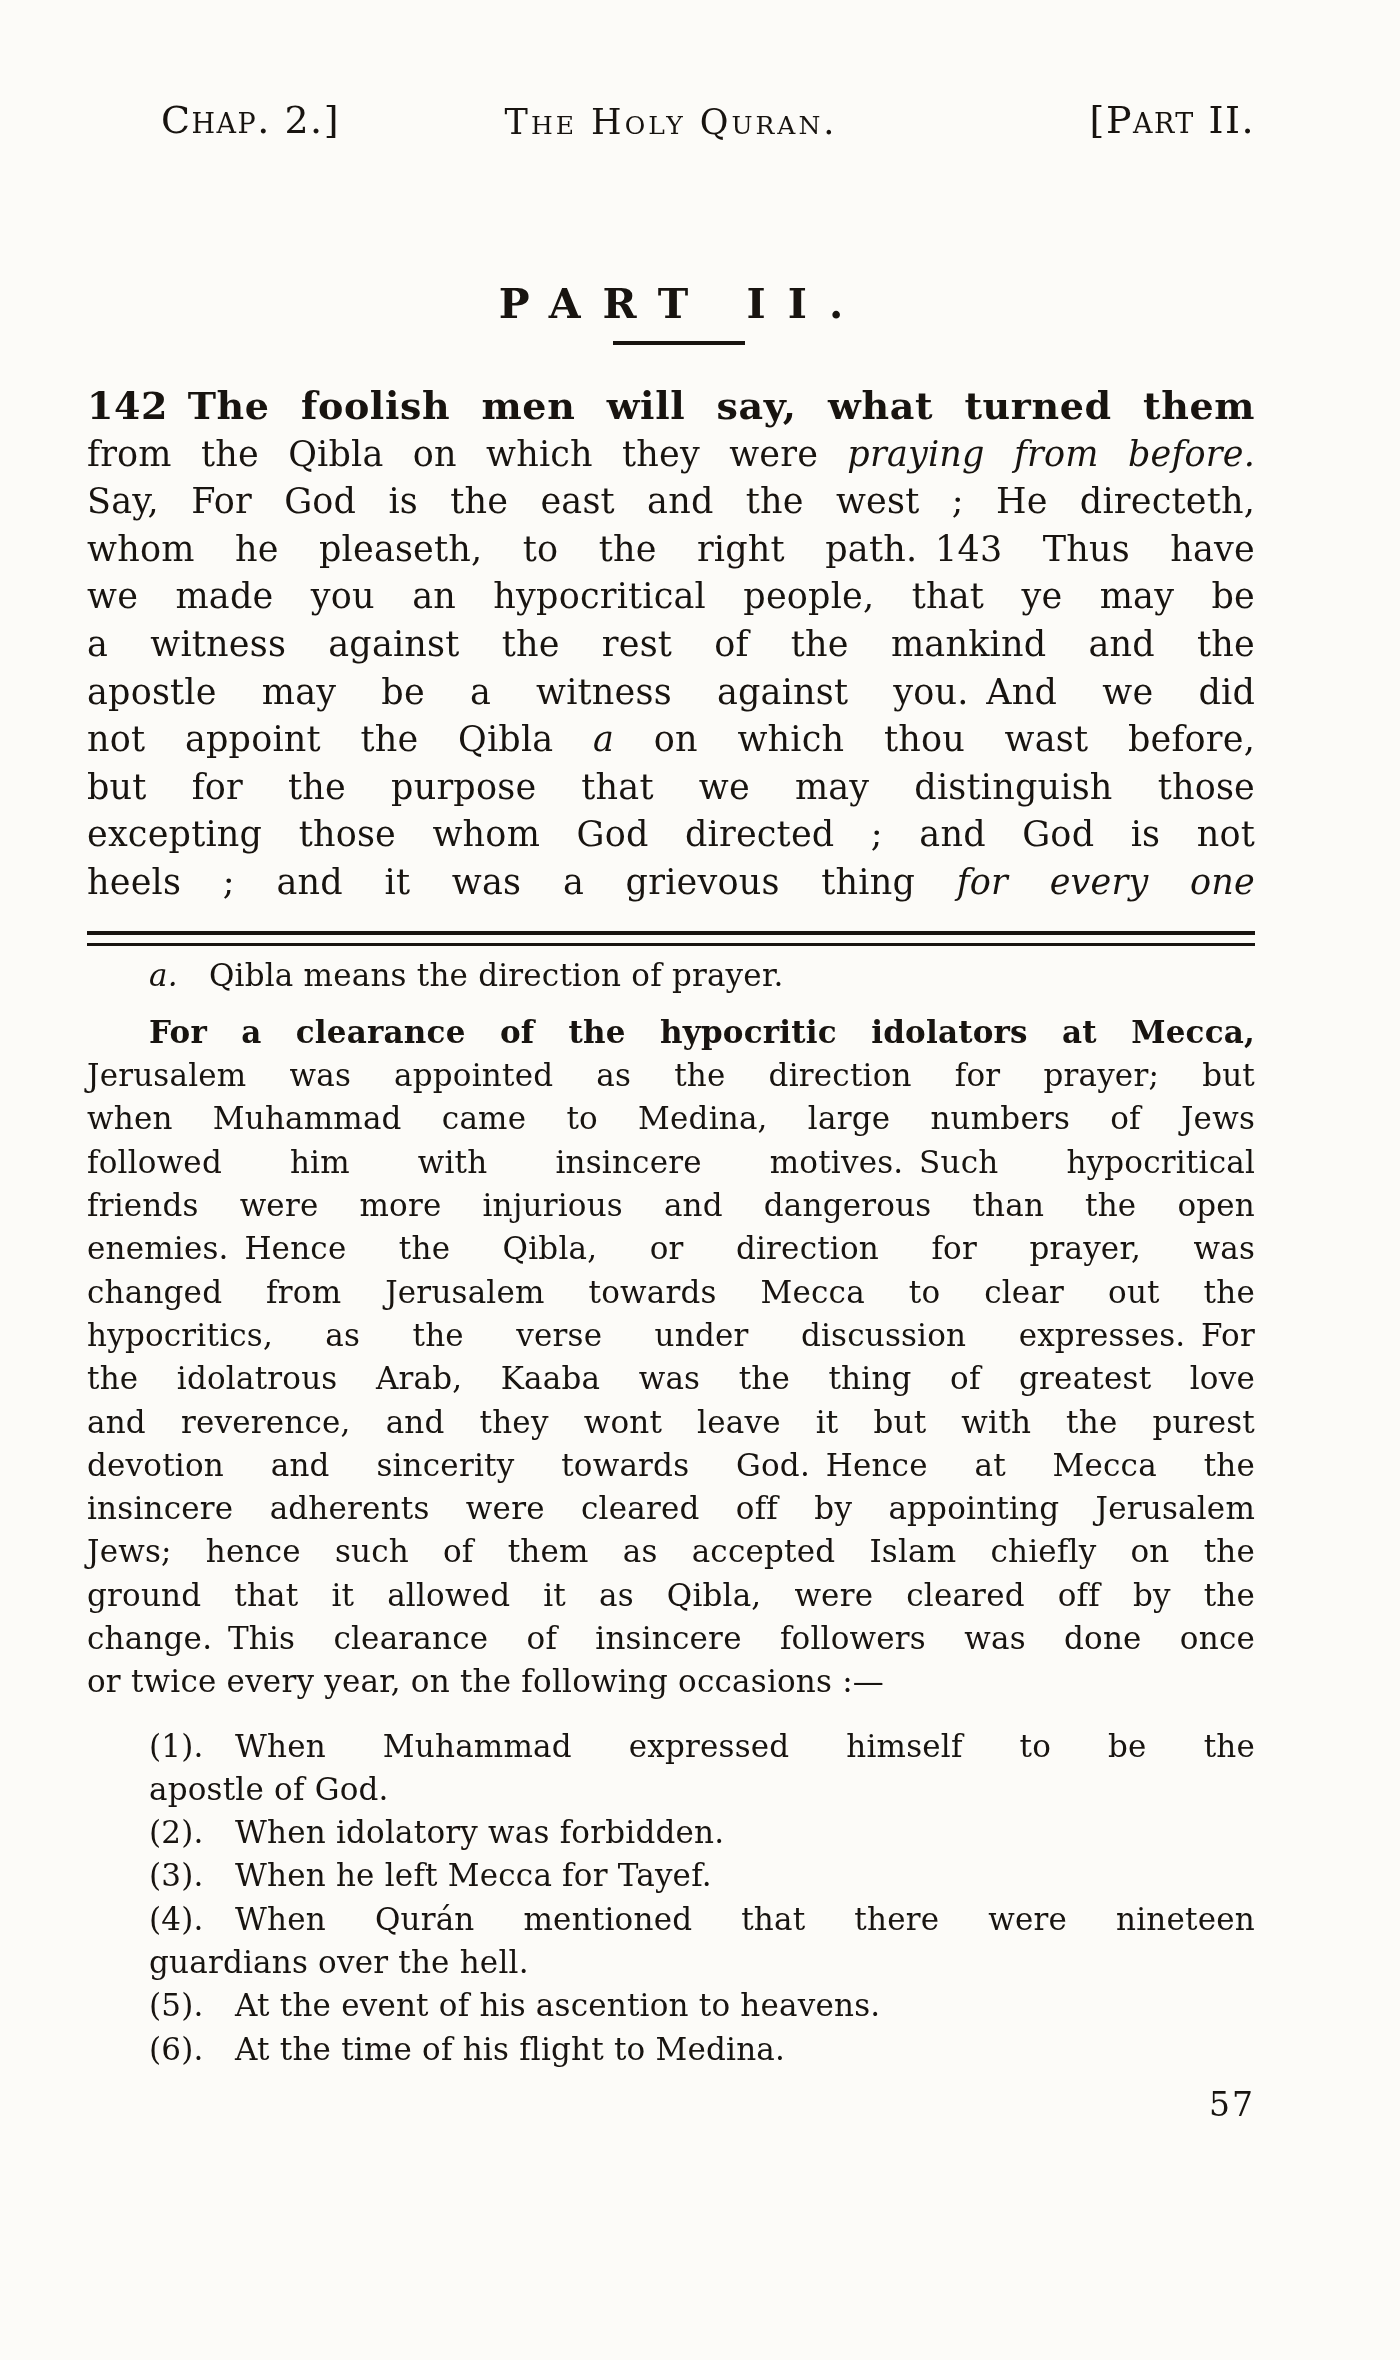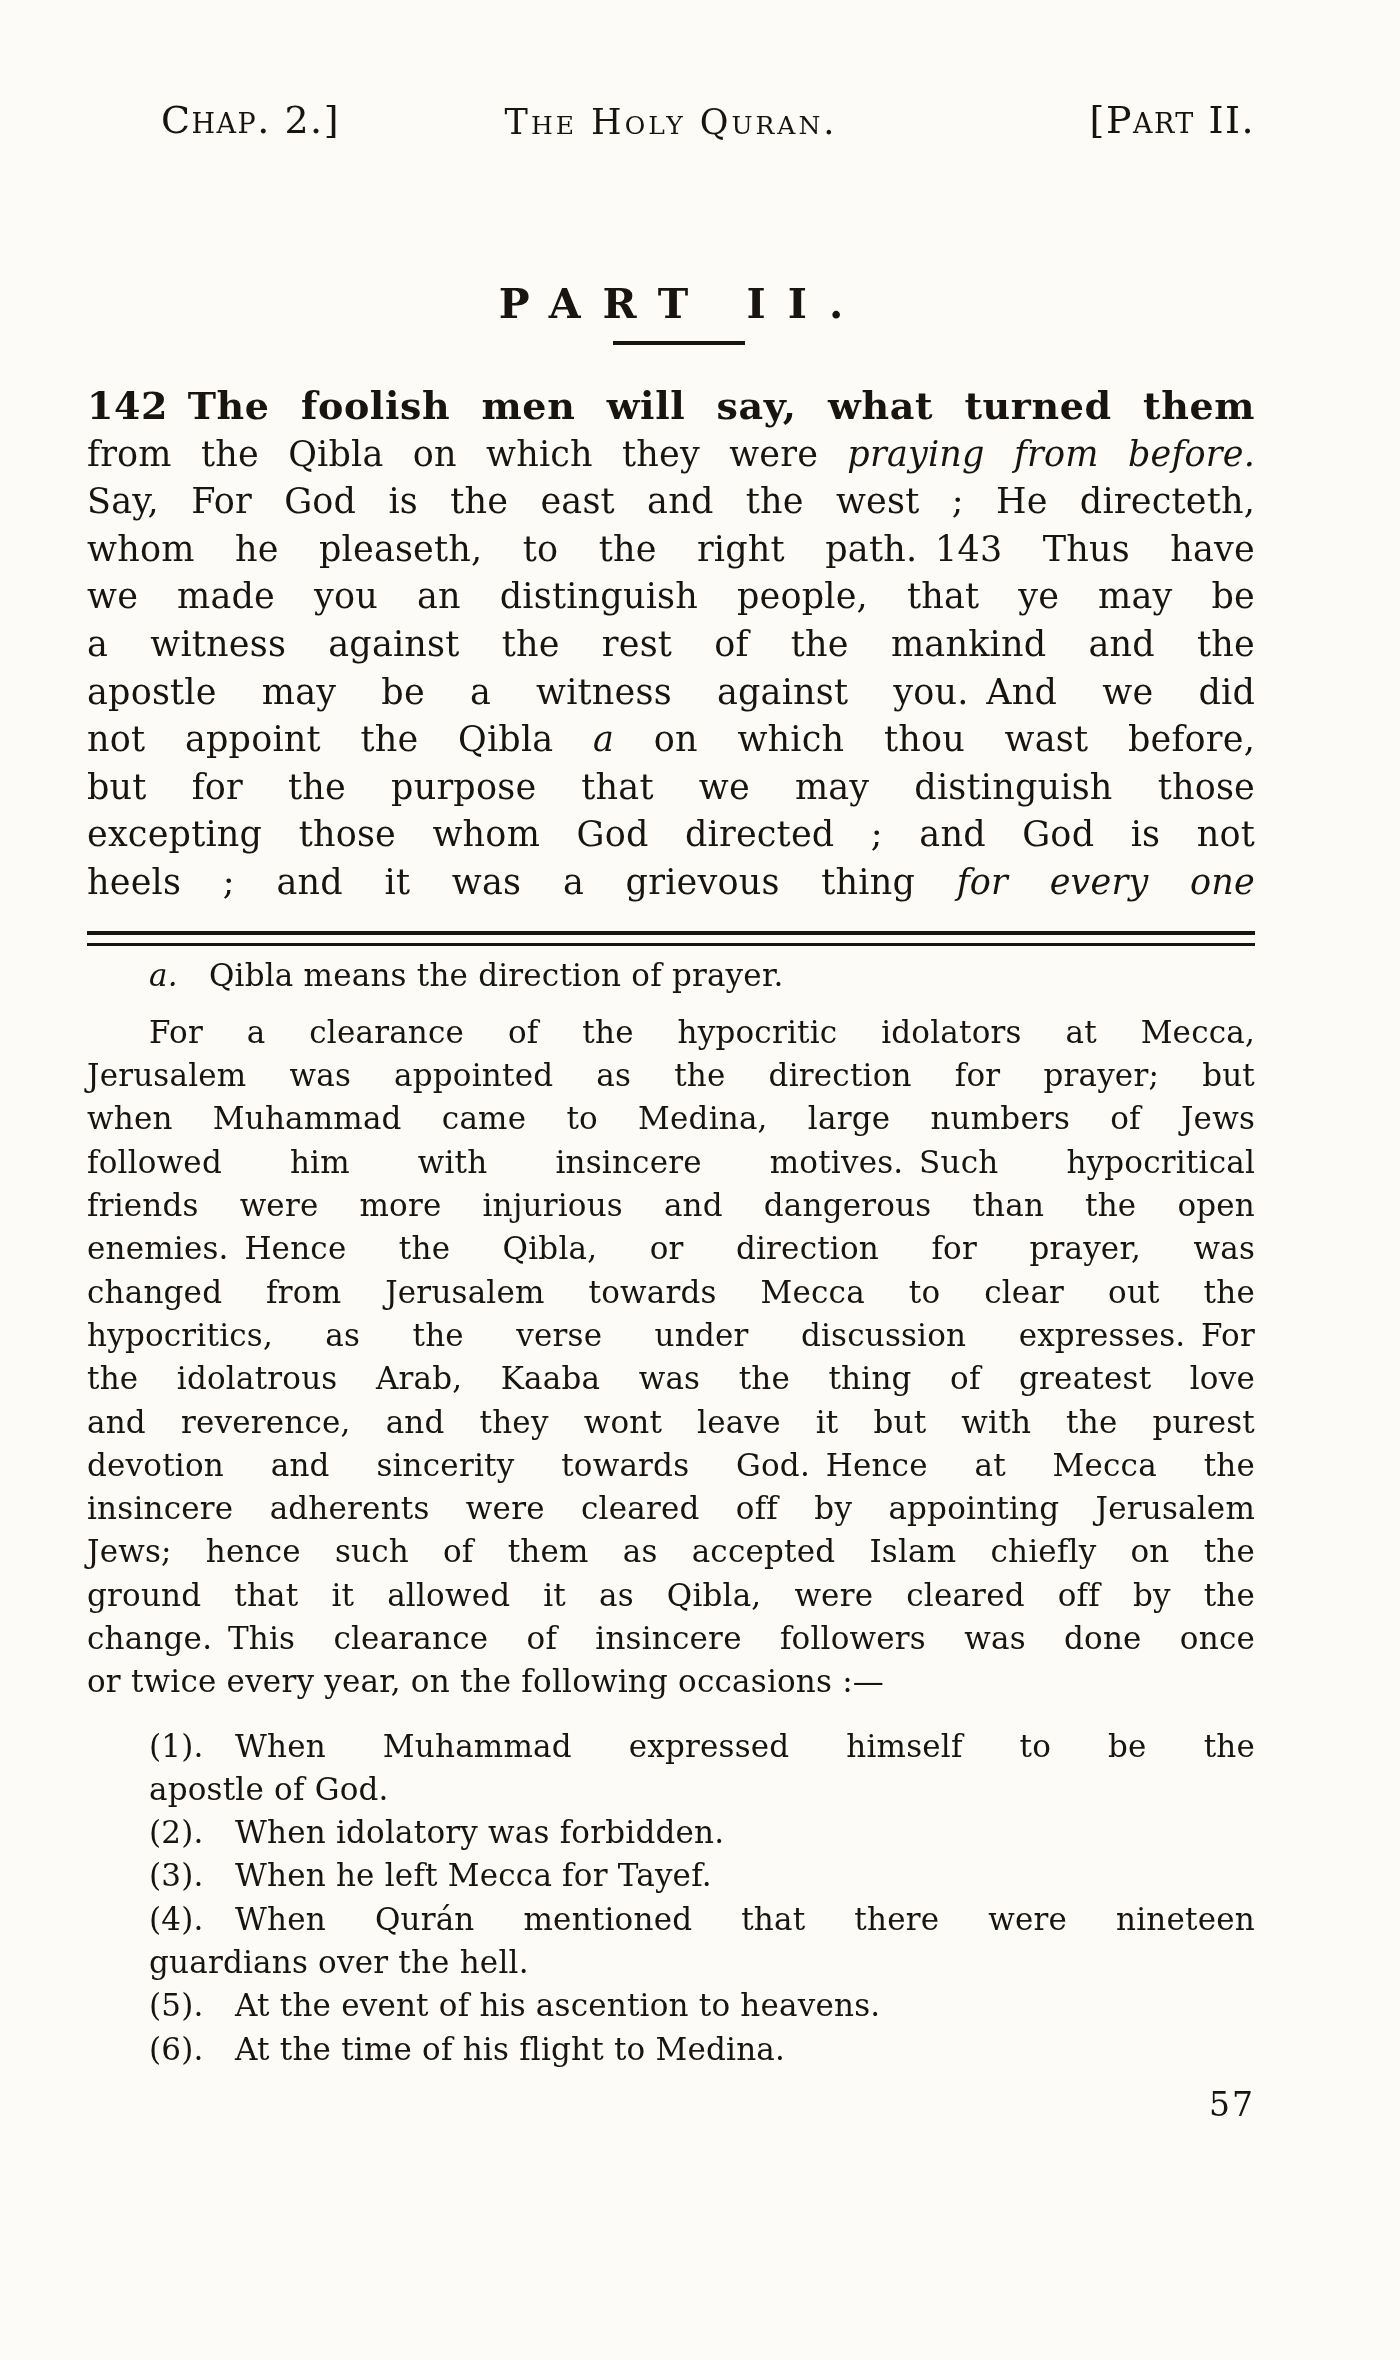--- a/index.html
+++ b/index.html
@@ -32,21 +32,21 @@
     margin-top:132px; text-align:center;
     font-weight:bold; font-size:41px;
     letter-spacing:22px; padding-left:22px;
     white-space:nowrap;
   }
   .title-rule { width:132px; height:4px; background:#181410; margin:13px auto 0; transform:translateX(8px); }
 
   
   .tline { text-align:justify; text-align-last:justify; }
   .tline.short { text-align-last:left; }
-  .tline.indent { text-indent:62px; }
+  .tline.indent { text-indent:62px;font-weight:bold; }
   .b { font-weight:bold; }
   .i { font-style:italic; }
 
   
   .verse { margin-top:37px; font-size:35px; line-height:47.6px; letter-spacing:0.2px; }
   .verse .tline:first-child { font-size:38px; letter-spacing:0.6px; }
 
   
   .double-rule {
     margin-top:24px; height:8px;
@@ -75,21 +75,21 @@
     </div>
 
     <div class="part-title">PART II.</div>
     <div class="title-rule"></div>
 
     <div class="verse">
         <div class="tline"><span class="b">142 The foolish men will say, what turned them</span></div>
         <div class="tline"><span>from the Qibla on which they were </span><span class="i">praying from before.</span></div>
         <div class="tline"><span>Say, For God is the east and the west ; He directeth,</span></div>
         <div class="tline"><span>whom he pleaseth, to the right path. 143 Thus have</span></div>
-        <div class="tline"><span>we made you an distinguish people, that ye may be</span></div>
+        <div class="tline"><span>we made you an hypocritical people, that ye may be</span></div>
         <div class="tline"><span>a witness against the rest of the mankind and the</span></div>
         <div class="tline"><span>apostle may be a witness against you. And we did</span></div>
         <div class="tline"><span>not appoint the Qibla </span><span class="i">a</span><span> on which thou wast before,</span></div>
         <div class="tline"><span>but for the purpose that we may distinguish those</span></div>
         <div class="tline"><span>excepting those whom God directed ; and God is not</span></div>
         <div class="tline"><span>heels ; and it was a grievous thing </span><span class="i">for every one</span></div>
       </div>
 
     <div class="double-rule"></div>
 

